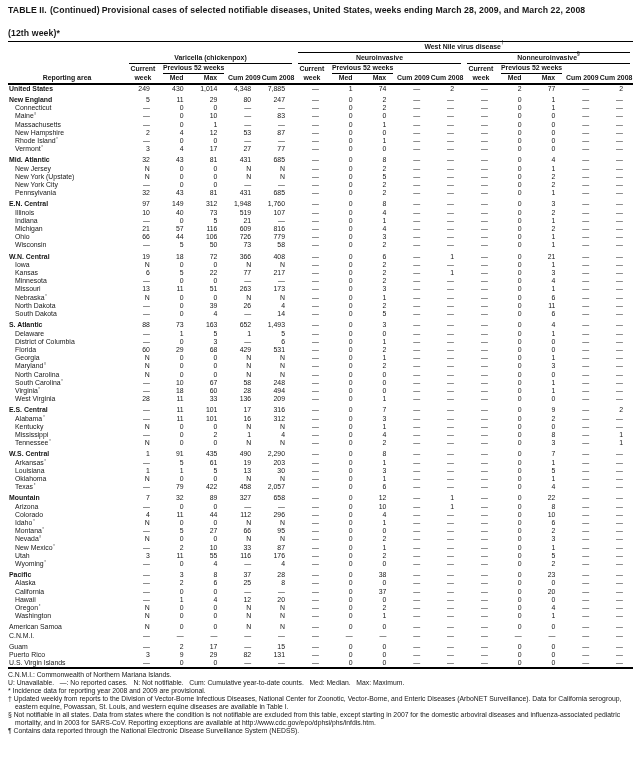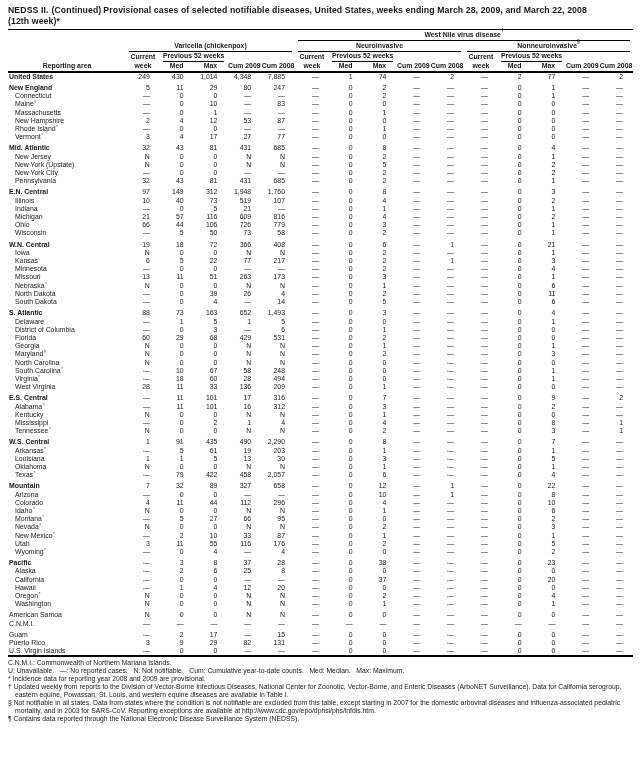--- a/index.html
+++ b/index.html
@@ -1,21 +1,21 @@
 <!DOCTYPE html>
 <html><head>
 <meta charset="utf-8">
 <style>
   html,body{margin:0;padding:0;background:#fff;}
   body{width:641px;height:761px;overflow:hidden;font-family:"Liberation Sans",sans-serif;color:#161616;}
   .page{padding:5px 8px 0 8px;}
   
   .title{font-size:8.7px;font-weight:bold;line-height:11px;letter-spacing:.1px;}
   .title .cont{margin:0 2px 0 3px;}
-  .title .l2{display:block;}
+  .title .l2{display:block;margin-top:12px;}
   
   .tbl{width:625px;border-collapse:collapse;table-layout:fixed;border-top:1.6px solid #000;border-bottom:2px solid #000;margin-top:2px;}
   .tbl th,.tbl td{padding:0;font-size:6.9px;line-height:8.2px;font-weight:normal;vertical-align:bottom;}
   .tbl thead th{text-align:center;font-weight:bold;vertical-align:bottom;}
   .hr0 th,.hr1 th{padding-top:1px;}
   .spanline,.grpline{border-bottom:1px solid #000;margin:0 3px;padding-bottom:1px;}
   .prevline{border-bottom:1px solid #000;margin:0 3px;padding-bottom:0;}
   .area-head{text-align:left;padding-left:1px;}
   .hr3 th{border-bottom:2px solid #000;padding-bottom:1px;}
   .hr2 th[rowspan]{border-bottom:2px solid #000;padding-bottom:1px;}
@@ -29,21 +29,21 @@
   
   .foot{margin-top:2px;width:628px;}
   .fn{font-size:6.8px;line-height:8px;padding-left:7px;text-indent:-7px;white-space:pre-wrap;}
 </style>
 </head>
 <body>
 
 <div class="page">
 
   <div class="title">
-    <span>NEDSS II.</span><span class="cont">(Continued)</span><span>Provisional cases of selected notifiable diseases, United States, weeks ending March 28, 2009, and March 22, 2008</span>
+    <span>TABLE II.</span><span class="cont">(Continued)</span><span>Provisional cases of selected notifiable diseases, United States, weeks ending March 28, 2009, and March 22, 2008</span>
     <span class="l2">(12th week)*</span>
   </div>
 
   <table class="tbl">
     <colgroup>
       <col style="width:118px">
       <col span="15" style="width:33.8px">
     </colgroup>
     <thead>
       <tr class="hr0">

